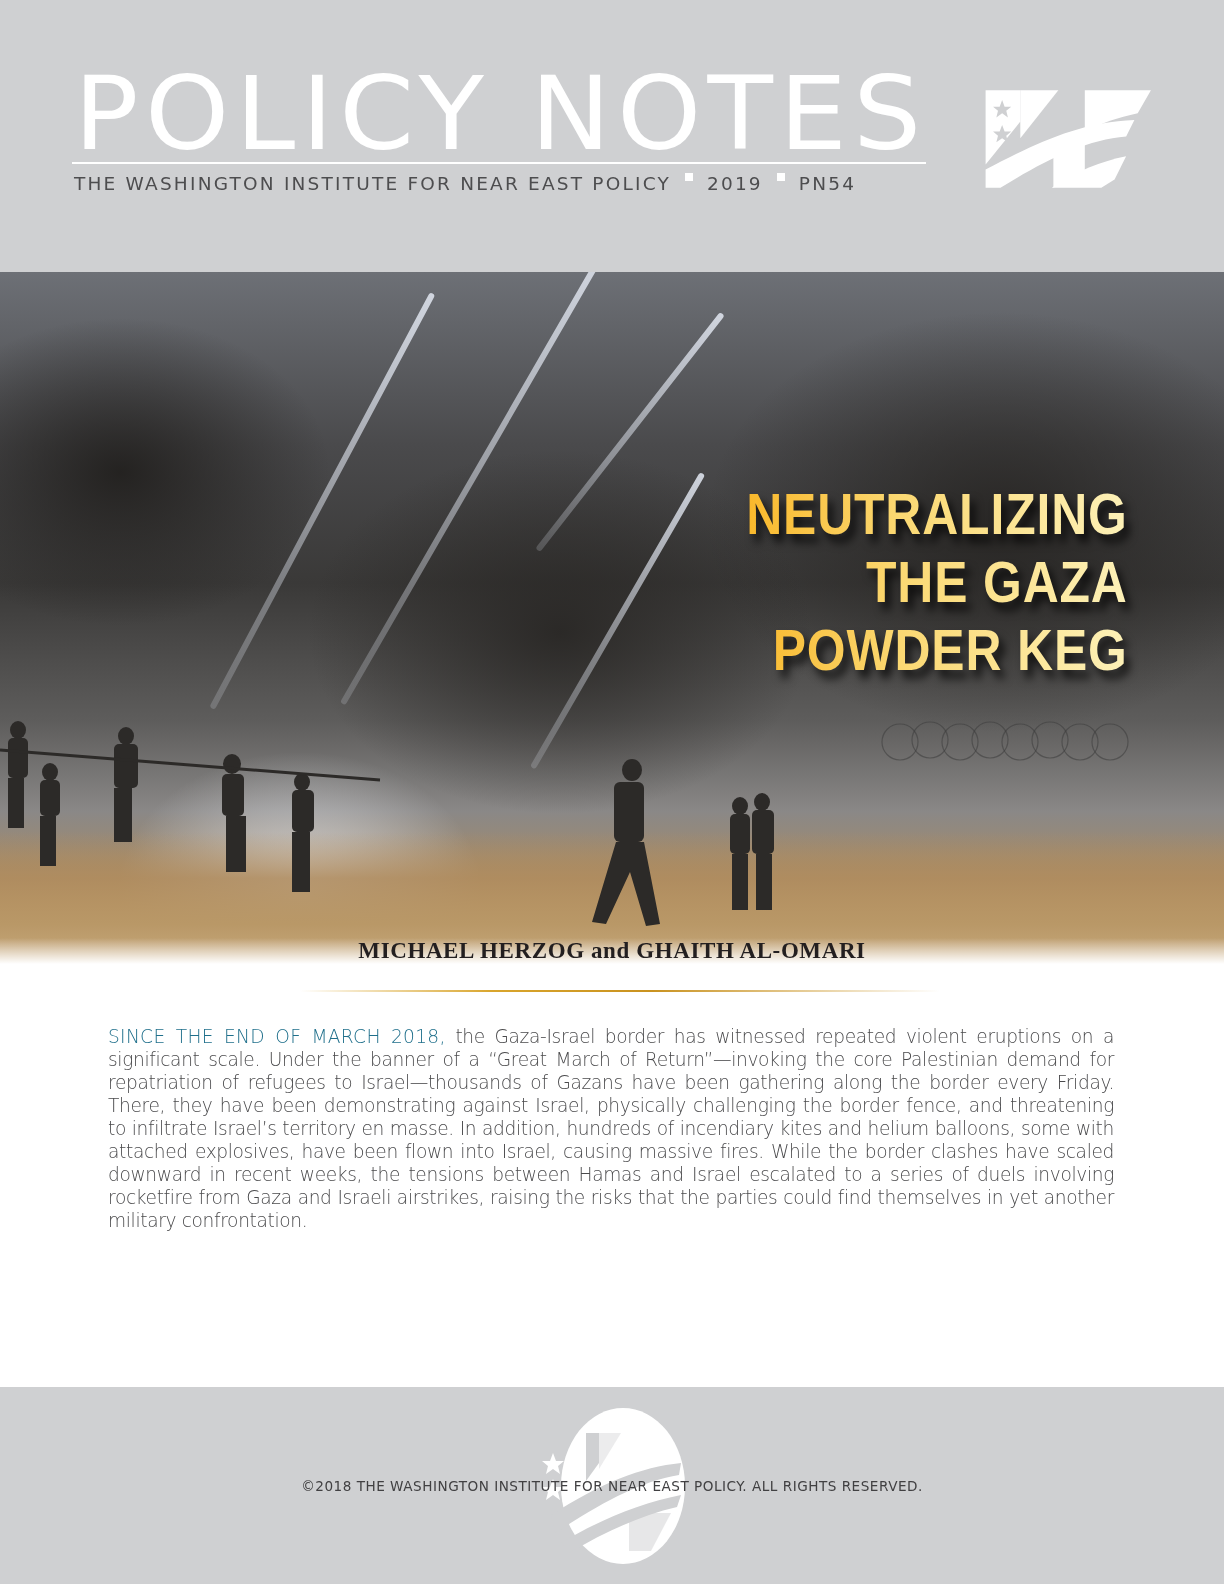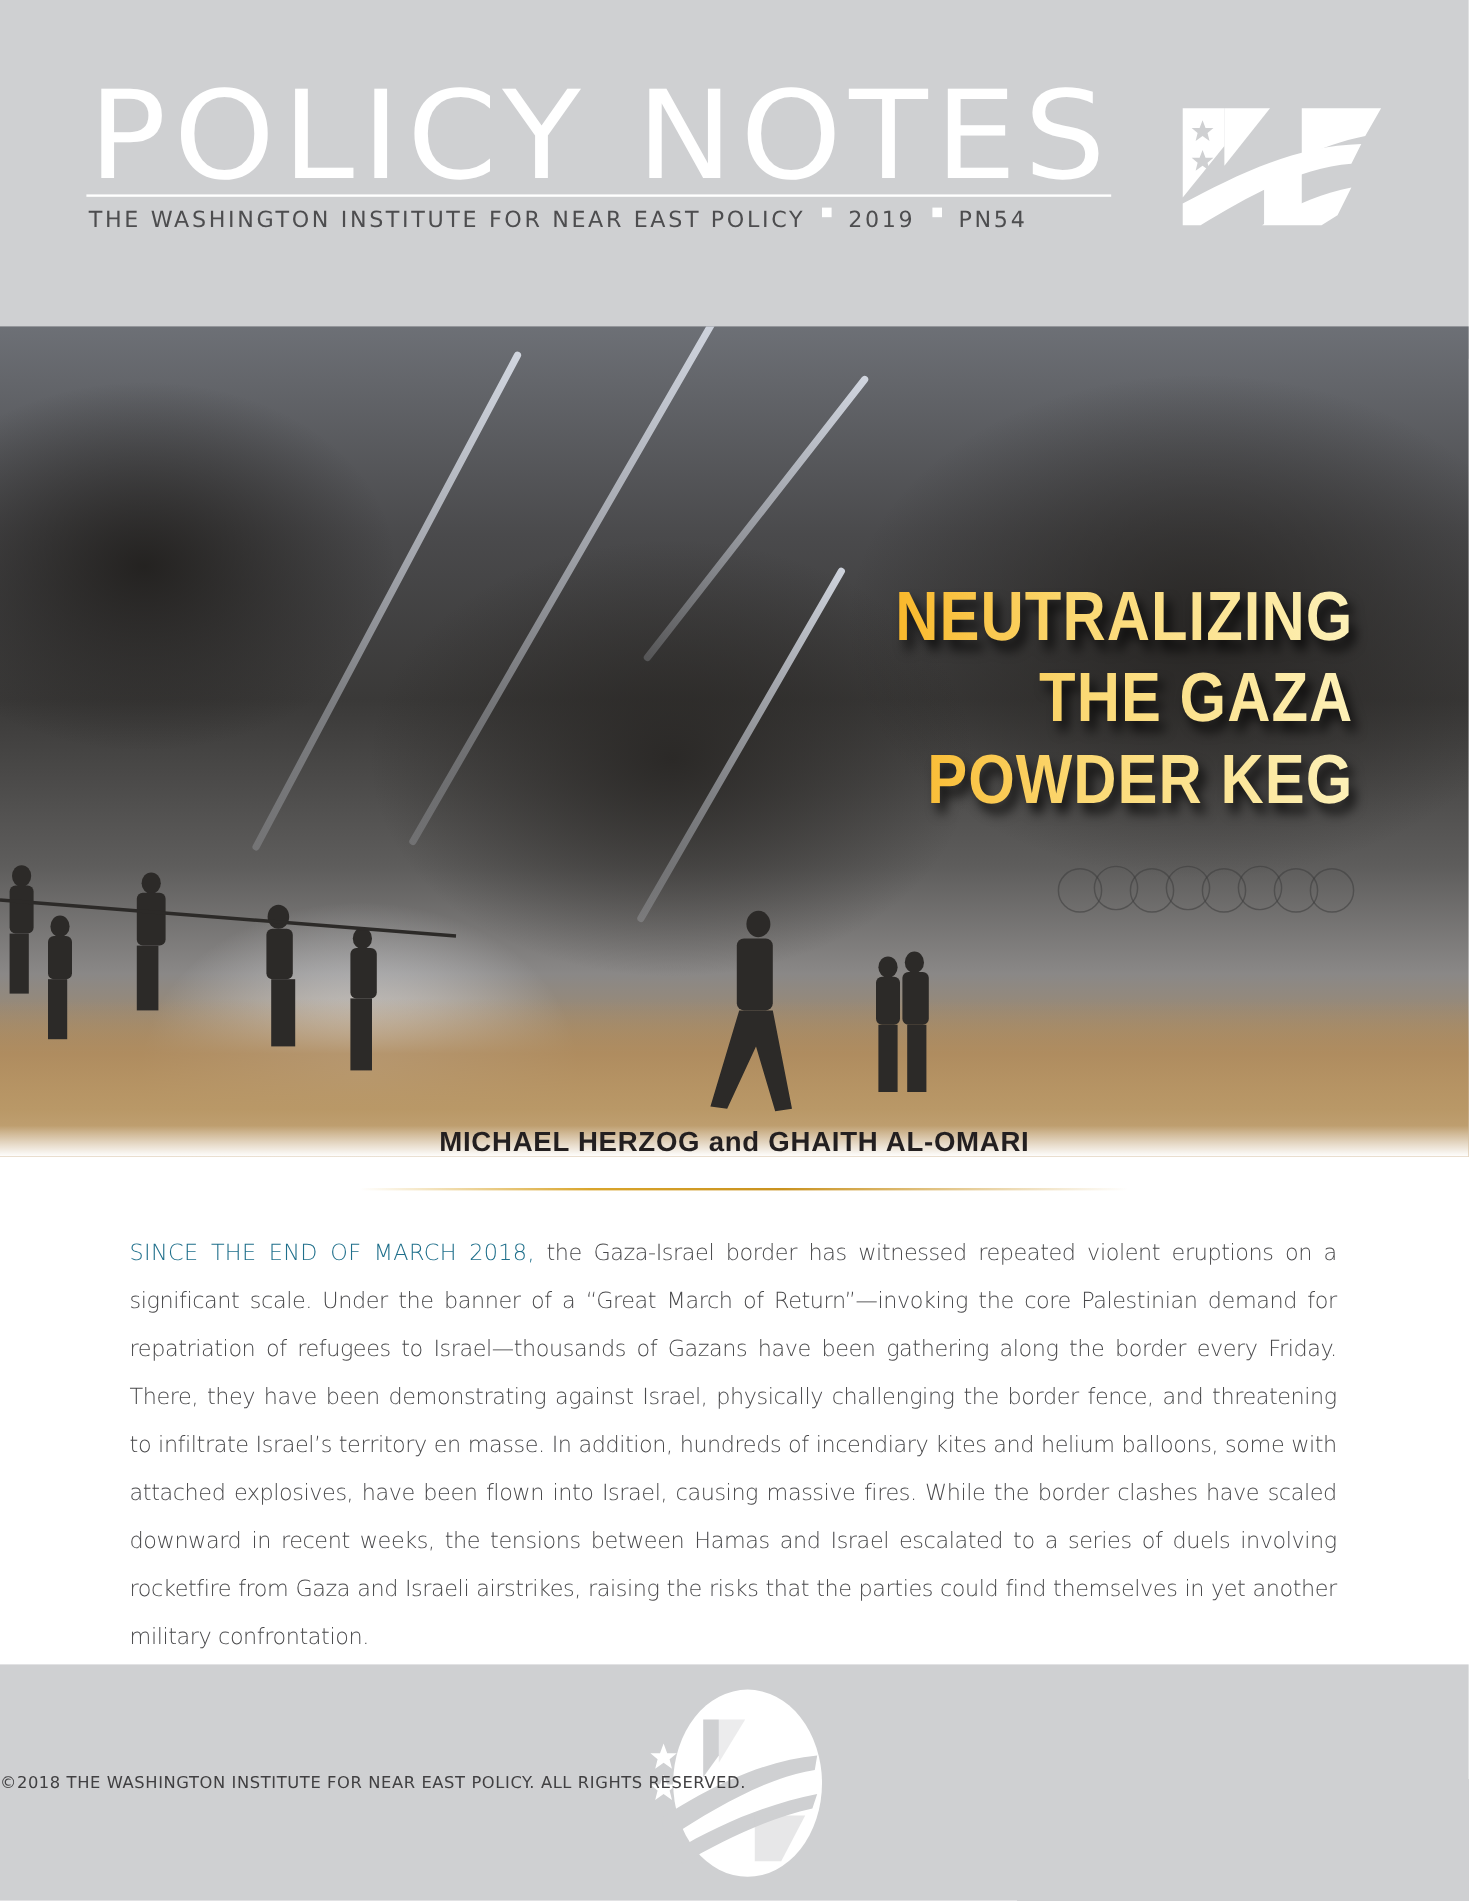--- a/index.html
+++ b/index.html
@@ -64,42 +64,42 @@
   .cover-title .line {
     display: block;
     background: linear-gradient(90deg, #f9b82b 0%, #fbd872 40%, #fdf1b8 100%);
     -webkit-background-clip: text; background-clip: text; color: transparent;
     filter: drop-shadow(6px 8px 5px rgba(0,0,0,0.75));
   }
 
   
   .authors {
     position: absolute; left: 0; top: 938px; width: 1224px; text-align: center;
-    font-family: Liberation Sans, sans-serif; font-weight: 700; font-size: 23px; letter-spacing: 0.6px; color: #231f20;
+    font-family: Liberation Serif, serif; font-weight: 700; font-size: 23px; letter-spacing: 0.6px; color: #231f20;
   }
   .authors-rule {
     position: absolute; left: 300px; top: 990px; width: 640px; height: 2px;
     background: linear-gradient(90deg, rgba(214,160,40,0) 0%, #d9a52c 30%, #c9921f 55%, rgba(214,160,40,0) 100%);
   }
 
   
   .body-text {
     position: absolute; left: 108px; top: 1025px; width: 1006px;
-    font-family: "DejaVu Sans", sans-serif; font-size: 18.6px; line-height: 40px;
+    font-family: "DejaVu Sans", sans-serif; font-size: 18.6px; line-height: 23px;
     color: #4a4a4c; text-align: justify; letter-spacing: -0.35px; font-weight: 300;
   }
   .body-text .lead { color: #1f6f8b; letter-spacing: 0.3px; }
 
   
   .footer {
     position: absolute; left: 0; top: 1387px; width: 1224px; height: 197px; background: #cfd0d2;
   }
   .footer-logo { position: absolute; left: 531px; top: 16px; width: 166px; height: 166px; }
   .footer-copy {
-    position: absolute; left: 0; top: 91px; width: 1224px; 
+    position: absolute; left: 0; top: 91px; width: 1224px; text-align: center;
     font-family: "DejaVu Sans", sans-serif; font-size: 13.6px; letter-spacing: 0.5px; color: #414042;
   }
 </style>
 </head>
 <body>
 
 <header class="masthead">
   <div class="masthead-title">POLICY NOTES</div>
   <div class="masthead-rule"></div>
   <div class="masthead-sub">

